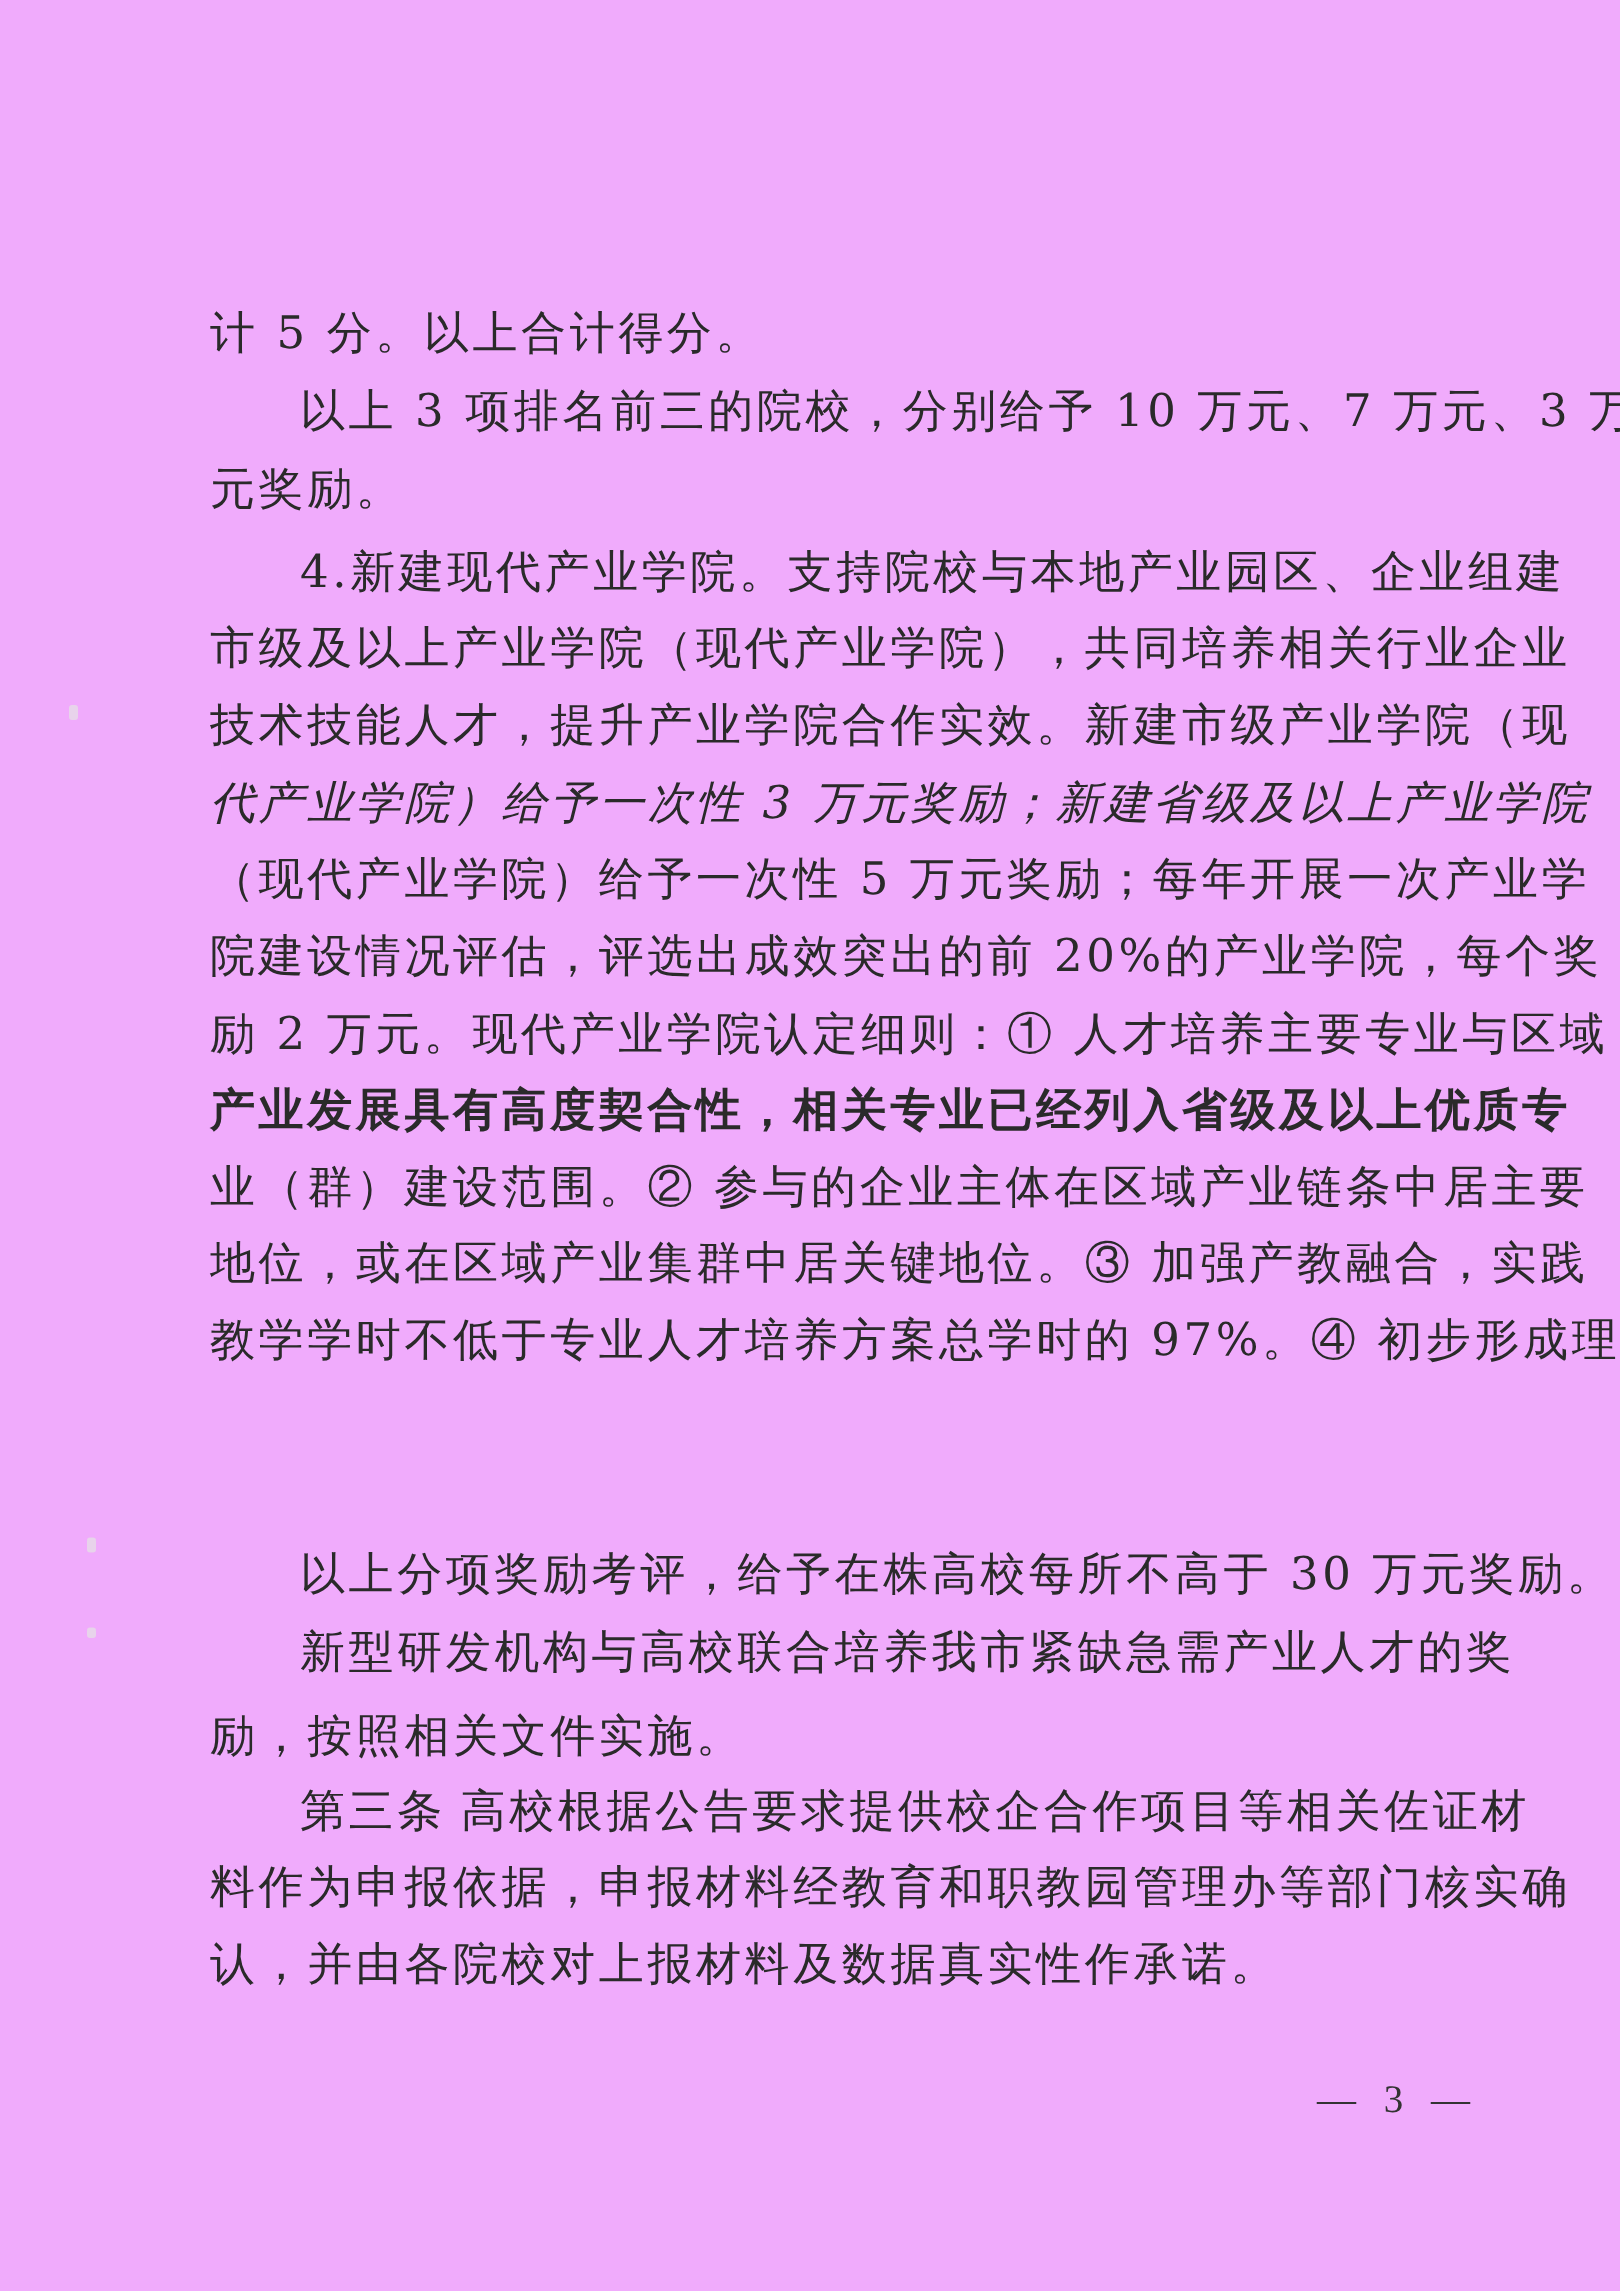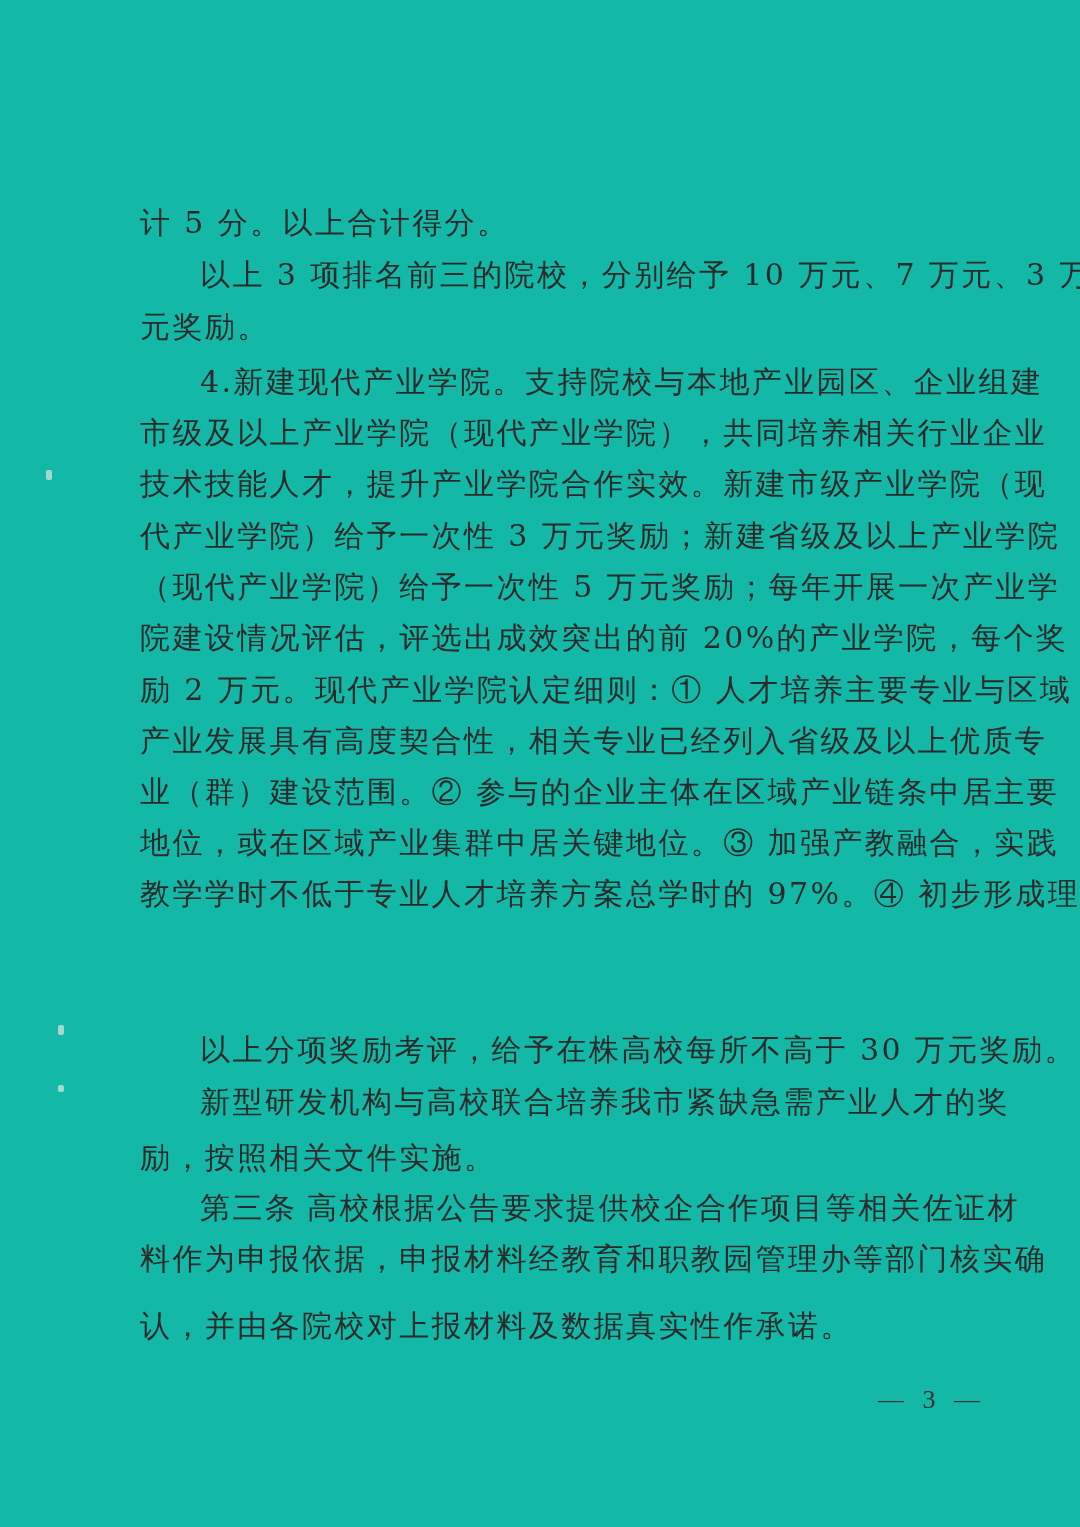--- a/index.html
+++ b/index.html
@@ -13,21 +13,21 @@
       position: relative;
       overflow: hidden;
       font-family: "DejaVu Serif", "Liberation Serif", serif;
       color: #2a2a2a;
     }
     .page {
       position: absolute;
       left: 0; top: 0;
       width: 1080px;
       height: 1527px;
-      background: #14b8a6;
+      background: #f0abfc;
     }
     .line {
       position: absolute;
       left: 140px;
       width: 812px;
       font-size: 30px;
       line-height: 40px;
       height: 40px;
       white-space: nowrap;
       letter-spacing: 2.4px;
@@ -71,32 +71,32 @@
   <div class="scan-mark" style="left:58px; top:1085px; height:7px;"></div>
 
   <div class="line short" style="top:203px;">计 5 分。以上合计得分。</div>
 
   <div class="line indent" style="top:255px;">以上 3 项排名前三的院校，分别给予 10 万元、7 万元、3 万</div>
   <div class="line short" style="top:307px;text-align:center;">元奖励。</div>
 
   <div class="line indent" style="top:362px;">4.新建现代产业学院。支持院校与本地产业园区、企业组建</div>
   <div class="line" style="top:413px;">市级及以上产业学院（现代产业学院），共同培养相关行业企业</div>
   <div class="line" style="top:464px;">技术技能人才，提升产业学院合作实效。新建市级产业学院（现</div>
-  <div class="line" style="top:516px;">代产业学院）给予一次性 3 万元奖励；新建省级及以上产业学院</div>
+  <div class="line" style="top:516px;font-style:italic;">代产业学院）给予一次性 3 万元奖励；新建省级及以上产业学院</div>
   <div class="line" style="top:567px;">（现代产业学院）给予一次性 5 万元奖励；每年开展一次产业学</div>
   <div class="line" style="top:618px;">院建设情况评估，评选出成效突出的前 20%的产业学院，每个奖</div>
   <div class="line" style="top:670px;">励 2 万元。现代产业学院认定细则：① 人才培养主要专业与区域</div>
-  <div class="line" style="top:721px;">产业发展具有高度契合性，相关专业已经列入省级及以上优质专</div>
+  <div class="line" style="top:721px;font-weight:bold;">产业发展具有高度契合性，相关专业已经列入省级及以上优质专</div>
   <div class="line" style="top:772px;">业（群）建设范围。② 参与的企业主体在区域产业链条中居主要</div>
   <div class="line" style="top:823px;">地位，或在区域产业集群中居关键地位。③ 加强产教融合，实践</div>
   <div class="line" style="top:874px;">教学学时不低于专业人才培养方案总学时的 97%。④ 初步形成理</div>
 
   <div class="line indent short" style="top:1030px;">以上分项奖励考评，给予在株高校每所不高于 30 万元奖励。</div>
 
   <div class="line indent" style="top:1082px;">新型研发机构与高校联合培养我市紧缺急需产业人才的奖</div>
   <div class="line short" style="top:1110px;margin-top:28px;">励，按照相关文件实施。</div>
 
   <div class="line indent" style="top:1188px;font-family:Liberation Serif, serif;">第三条  高校根据公告要求提供校企合作项目等相关佐证材</div>
   <div class="line" style="top:1239px;">料作为申报依据，申报材料经教育和职教园管理办等部门核实确</div>
-  <div class="line short" style="top:1290px;margin-top:16px;">认，并由各院校对上报材料及数据真实性作承诺。</div>
+  <div class="line short" style="top:1290px;">认，并由各院校对上报材料及数据真实性作承诺。</div>
 
   <div class="page-number">— 3 —</div>
 </div>
 
 </body></html>

